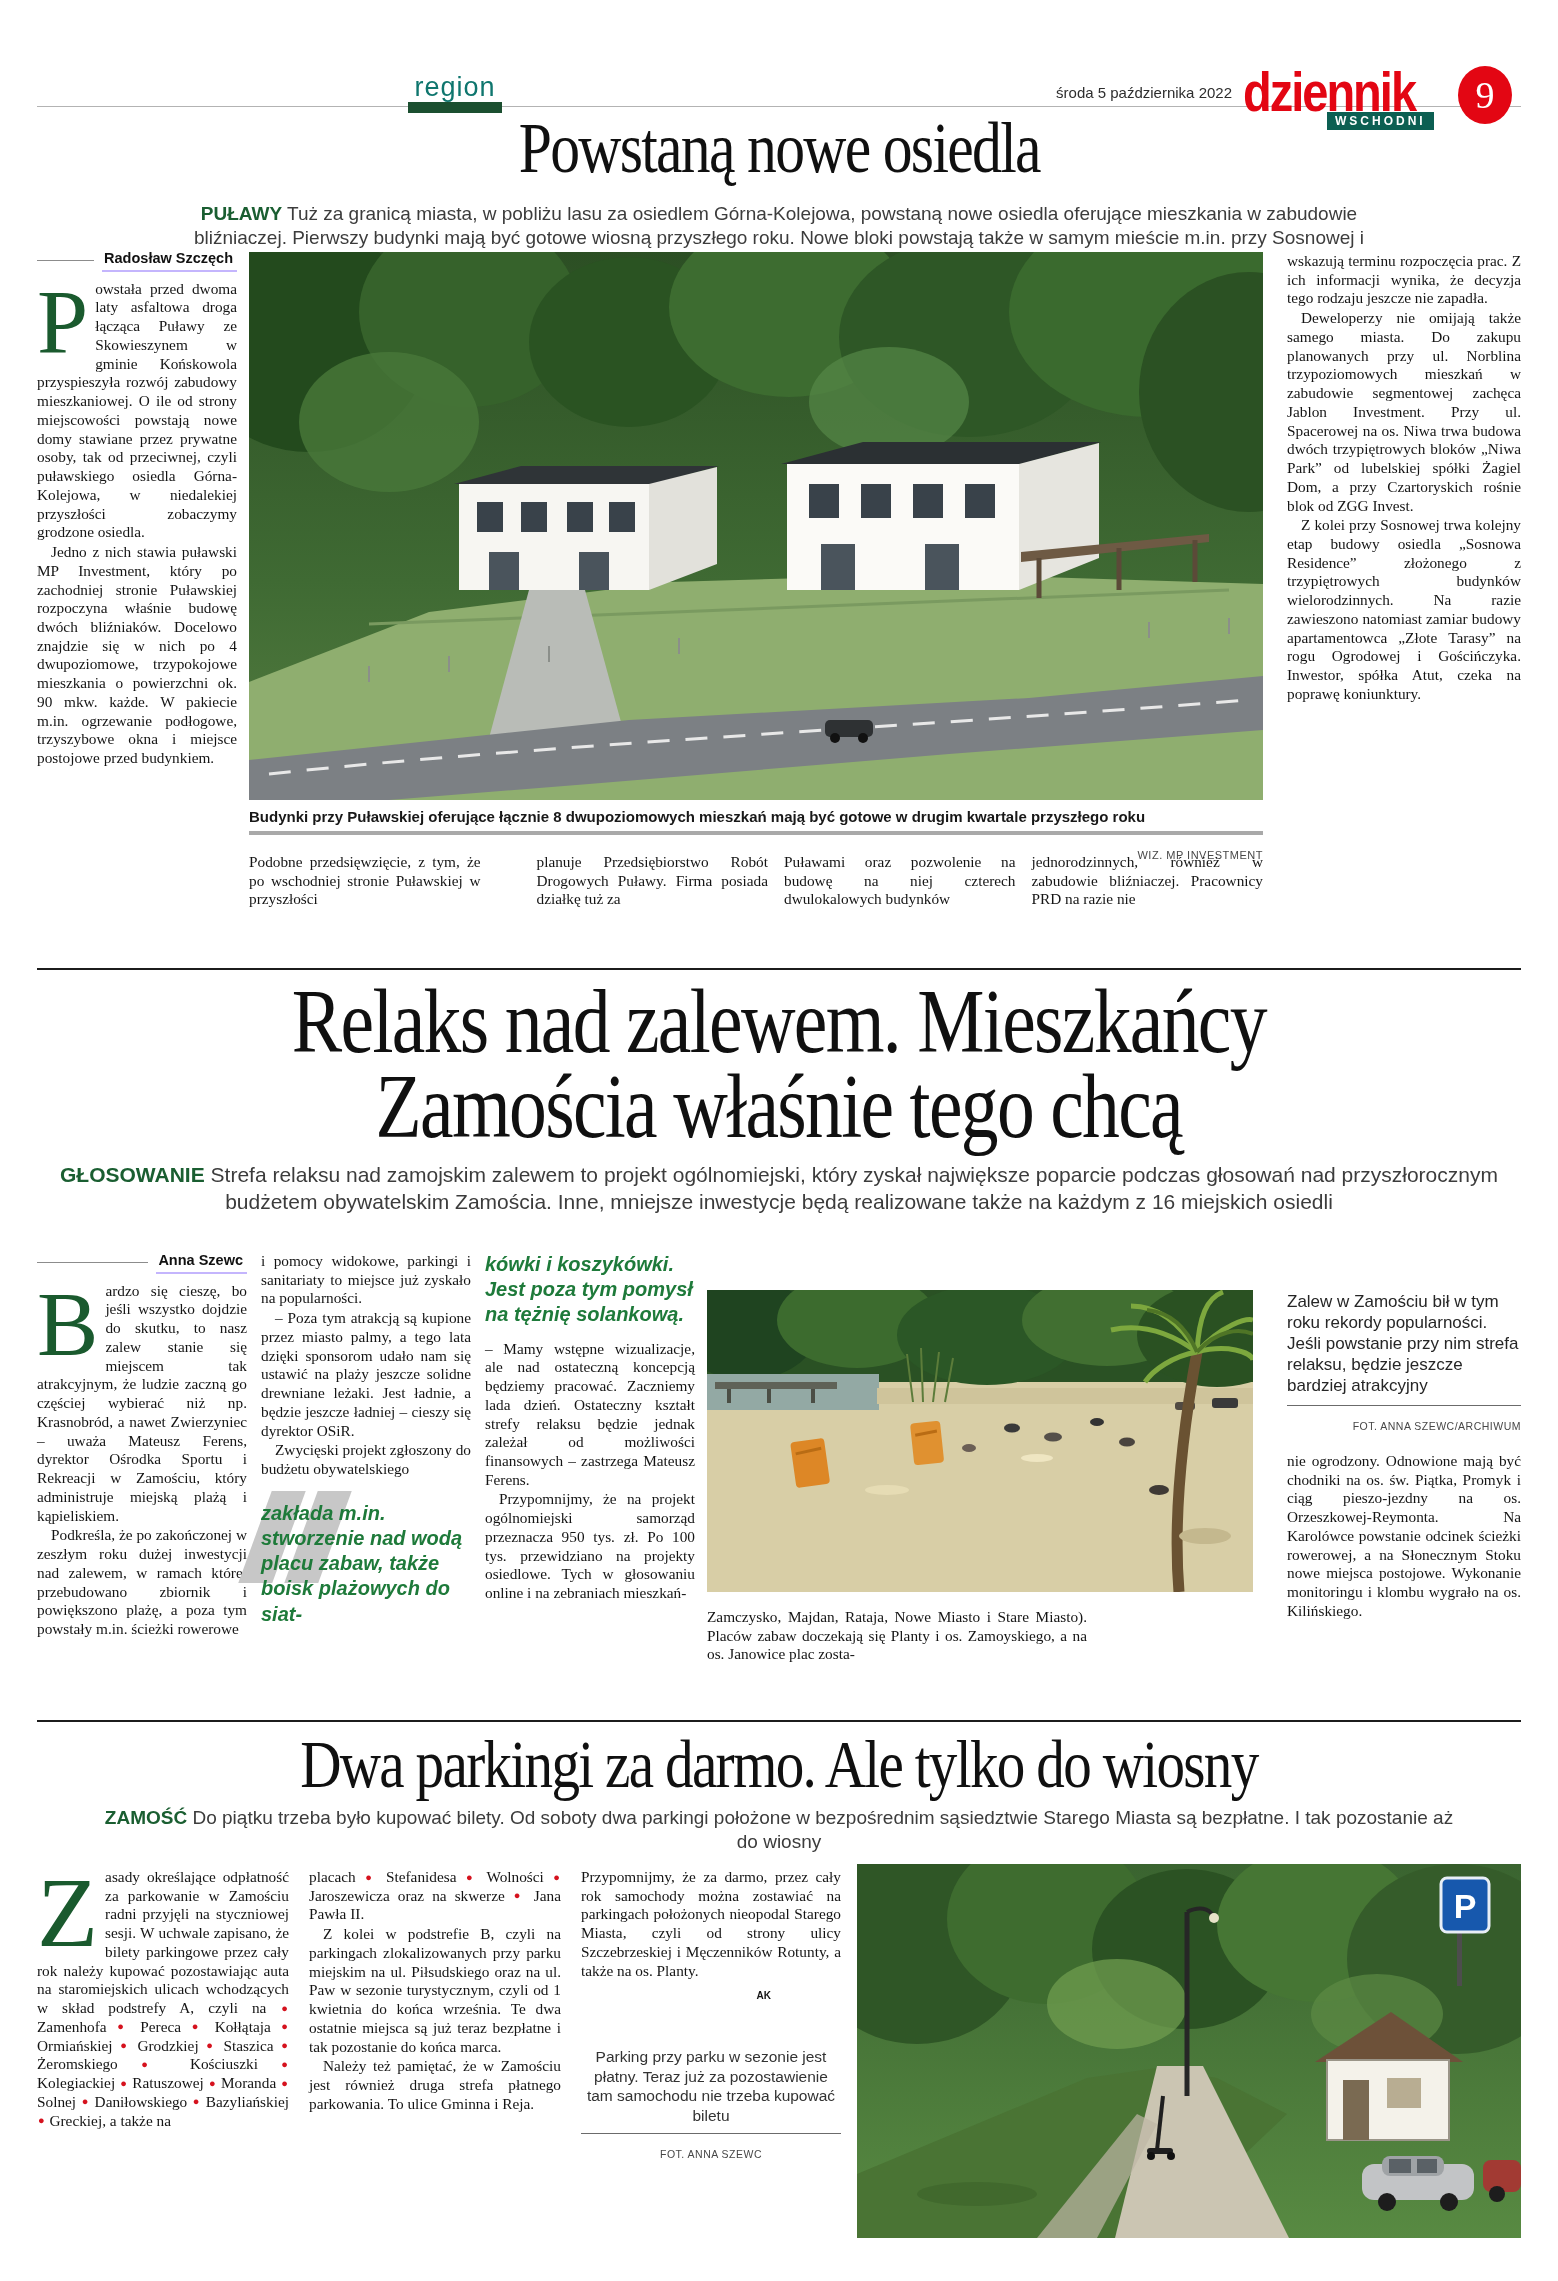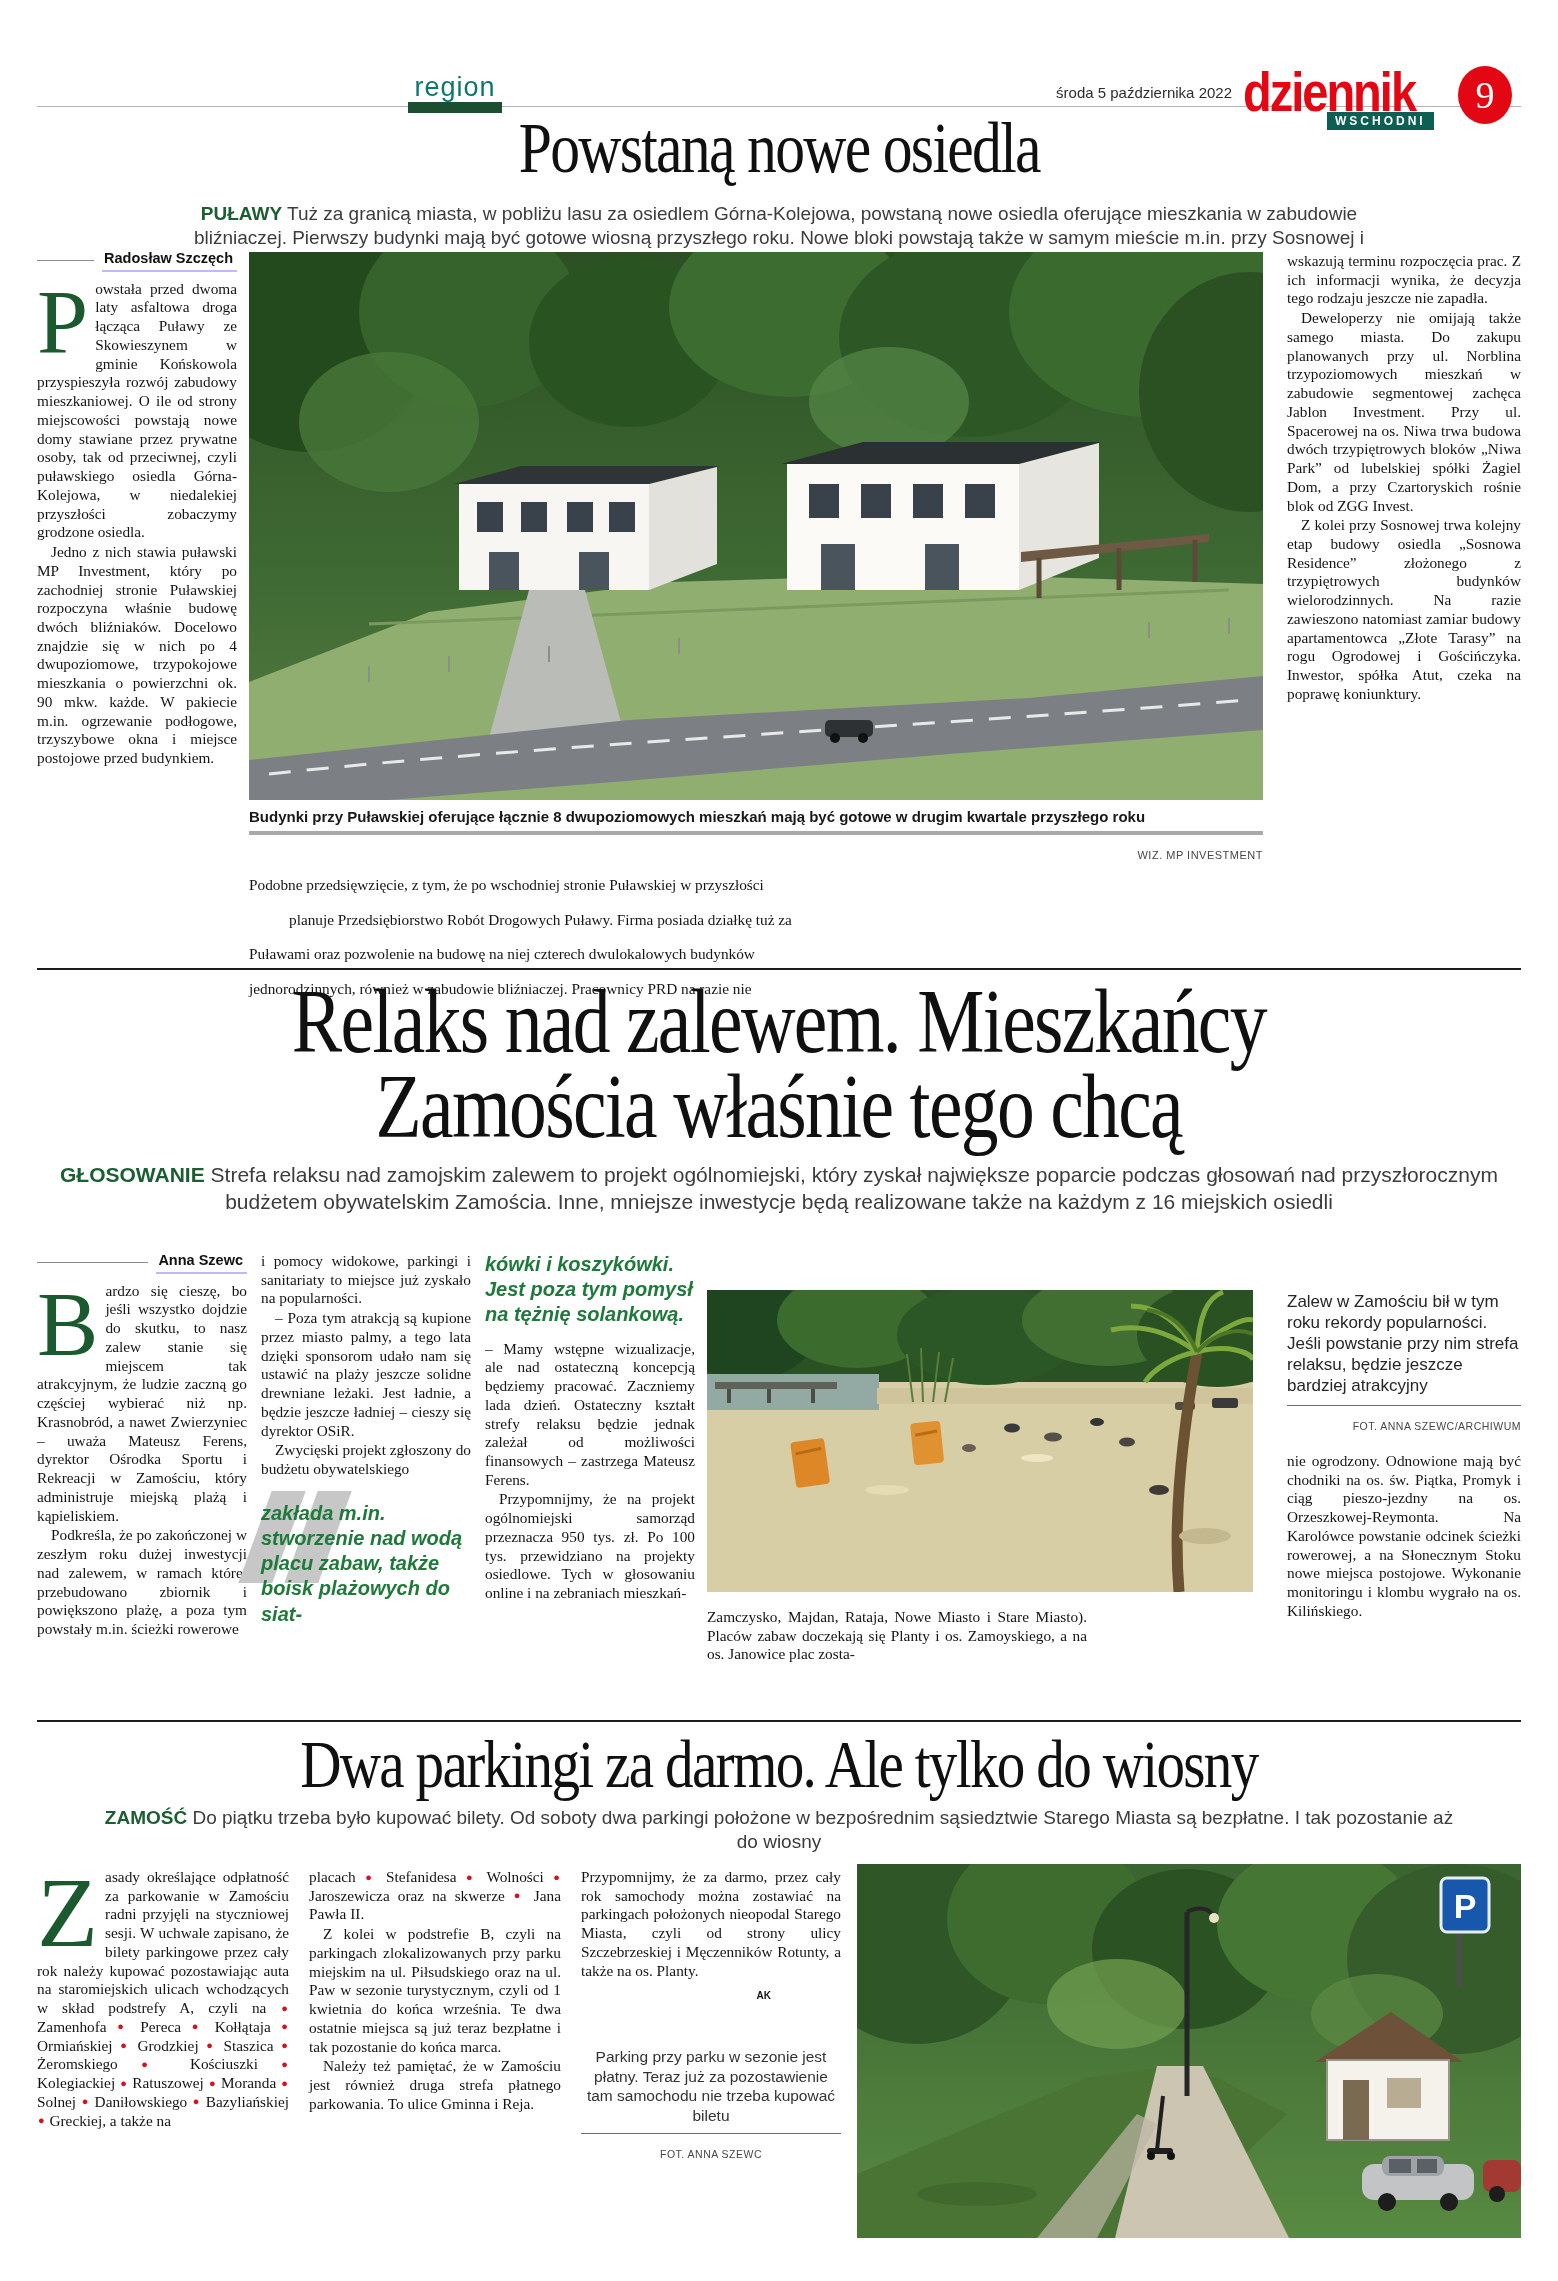--- a/index.html
+++ b/index.html
@@ -159,21 +159,21 @@
       </g>
     </svg>
   </div>
 
   <div class="abs" style="left:249px;top:808px;width:1014px;">
     <div class="caption-bold">Budynki przy Puławskiej oferujące łącznie 8 dwupoziomowych mieszkań mają być gotowe w drugim kwartale przyszłego roku</div>
     <div class="caption-rule"></div>
     <div class="credit">WIZ. MP INVESTMENT</div>
   </div>
 
-  <div class="abs" style="left:249px;top:876px;width:1014px;display:flex;gap:16px;flex-direction:column;">
+  <div class="abs" style="left:249px;top:853px;width:1014px;display:flex;gap:16px;">
     <div class="col" style="flex:1;">Podobne przedsięwzięcie, z tym, że po wschodniej stronie Puławskiej w przyszłości</div>
     <div class="col" style="flex:1;margin-left:40px;">planuje Przedsiębiorstwo Robót Drogowych Puławy. Firma posiada działkę tuż za</div>
     <div class="col" style="flex:1;">Puławami oraz pozwolenie na budowę na niej czterech dwulokalowych budynków</div>
     <div class="col" style="flex:1;">jednorodzinnych, również w zabudowie bliźniaczej. Pracownicy PRD na razie nie</div>
   </div>
 
   <div class="abs col" style="left:1287px;top:252px;width:234px;">
     <p>wskazują terminu rozpoczęcia prac. Z ich informacji wynika, że decyzja tego rodzaju jeszcze nie zapadła.</p>
     <p>Deweloperzy nie omijają także samego miasta. Do zakupu planowanych przy ul. Norblina trzypoziomowych mieszkań w zabudowie segmentowej zachęca Jablon Investment. Przy ul. Spacerowej na os. Niwa trwa budowa dwóch trzypiętrowych bloków „Niwa Park” od lubelskiej spółki Żagiel Dom, a przy Czartoryskich rośnie blok od ZGG Invest.</p>
     <p>Z kolei przy Sosnowej trwa kolejny etap budowy osiedla „Sosnowa Residence” złożonego z trzypiętrowych budynków wielorodzinnych. Na razie zawieszono natomiast zamiar budowy apartamentowca „Złote Tarasy” na rogu Ogrodowej i Gościńczyka. Inwestor, spółka Atut, czeka na poprawę koniunktury.</p>

